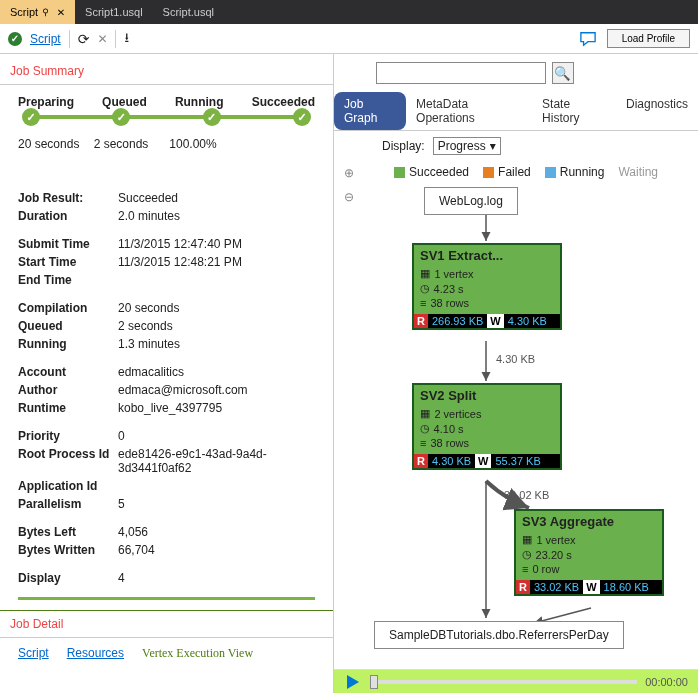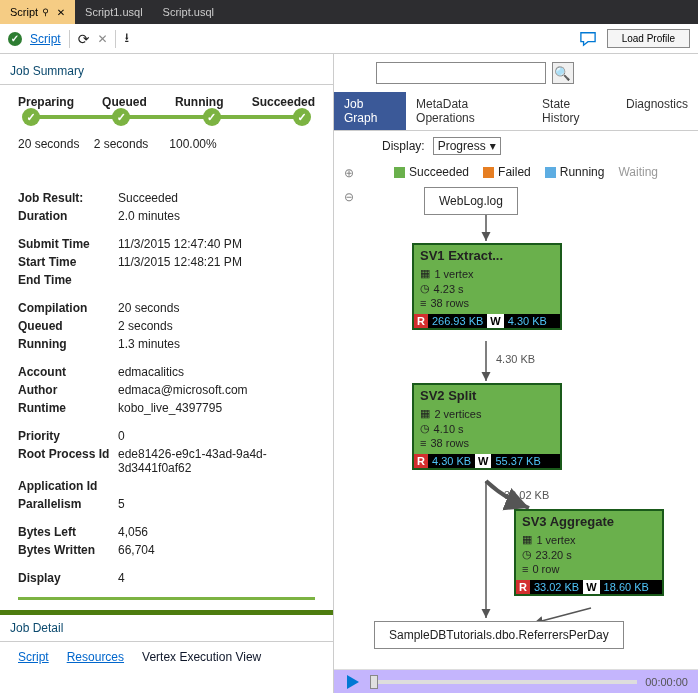--- a/index.html
+++ b/index.html
@@ -12,63 +12,63 @@
 .toolbar-left { display: flex; align-items: center; gap: 8px; }
 .toolbar-right { margin-left: auto; display: flex; align-items: center; gap: 10px; }
 .check-circle { width: 14px; height: 14px; border-radius: 50%; background: #2e7d32; color: #fff; display: flex; align-items: center; justify-content: center; font-size: 10px; font-weight: bold; }
 .script-link { color: #0066cc; text-decoration: underline; font-size: 12px; }
 .divider { width: 1px; height: 18px; background: #ccc; }
 .load-profile { border: 1px solid #888; background: #f5f5f5; padding: 3px 14px; font-size: 10px; }
 .speech-icon { width: 18px; height: 16px; }
 .main { display: flex; height: calc(693px - 54px); }
 .left-panel { width: 334px; border-right: 1px solid #ccc; overflow: hidden; display: flex; flex-direction: column; }
 .right-panel { flex: 1; display: flex; flex-direction: column; position: relative; }
-.section-header { padding: 6px 10px; font-size: 12px; color: #0c4a6e; border-bottom: 1px solid #ccc; margin-top: 4px; }
+.section-header { padding: 6px 10px; font-size: 12px; color: #ef4444; border-bottom: 1px solid #ccc; margin-top: 4px; }
 .progress-stages { display: flex; justify-content: space-between; padding: 10px 18px 6px 18px; font-size: 12px; font-weight: bold; }
 .progress-bar-wrap { padding: 0 18px; position: relative; }
 .progress-line { height: 4px; background: #7cb342; margin: 0 10px; }
 .progress-dots { display: flex; justify-content: space-between; position: relative; top: -11px; margin: 0 4px; }
 .progress-dot { width: 18px; height: 18px; border-radius: 50%; background: #7cb342; color: #fff; display: flex; align-items: center; justify-content: center; font-size: 11px; font-weight: bold; }
 .stage-values { display: flex; justify-content: space-between; padding: 0 18px 6px 18px; font-size: 12px; }
 .stage-values span { width: 70px; }
 .details { padding: 4px 18px; margin-top: 28px; }
 .detail-row { display: flex; padding: 2px 0; font-size: 12px; }
 .detail-label { width: 100px; font-weight: bold; }
 .detail-value { flex: 1; }
 .spacer { height: 10px; }
 .green-line { height: 3px; background: #7cb342; margin: 6px 18px; }
 .jd-links { padding: 8px 18px; display: flex; gap: 18px; font-size: 12px; }
 .jd-links a { color: #0066cc; text-decoration: underline; }
-.jd-links span.plain { color: #0f172a; }
+.jd-links span.plain { color: #4d7c0f; font-family: Liberation Serif, serif; }
 .search-row { padding: 8px 10px 4px 42px; display: flex; gap: 6px; align-items: center; }
 .search-input { width: 170px; height: 22px; border: 1px solid #888; padding: 2px 4px; font-size: 12px; }
 .search-btn { width: 22px; height: 22px; border: 1px solid #888; background: #f0f0f0; display: flex; align-items: center; justify-content: center; }
 .right-tabs { display: flex; border-bottom: 1px solid #ccc; margin-top: 4px; }
 .rtab { padding: 5px 10px; font-size: 12px; color: #333; }
-.rtab.active { background: #3b5998; color: #fff; }
+.rtab.active { background: #3b5998; color: #fff; border-radius: 8px; }
 .display-row { display: flex; align-items: center; padding: 6px 10px; gap: 8px; }
 .display-select { border: 1px solid #888; padding: 1px 4px; font-size: 12px; display: flex; align-items: center; gap: 4px; }
 .zoom-icons { display: flex; flex-direction: column; gap: 10px; position: absolute; left: 10px; top: 112px; color: #888; }
 .legend { display: flex; gap: 14px; padding: 4px 0 4px 60px; align-items: center; font-size: 12px; }
 .legend-item { display: flex; align-items: center; gap: 4px; }
 .legend-box { width: 11px; height: 11px; }
 .graph-area { flex: 1; position: relative; overflow: hidden; }
 .graph-svg { position: absolute; top: 0; left: 0; pointer-events: none; }
 .node-input, .node-output { position: absolute; border: 1px solid #888; background: #fff; padding: 6px 14px; font-size: 12px; text-align: center; }
 .sv-node { position: absolute; width: 150px; border: 2px solid #1a5a1a; background: #6ab04c; font-size: 12px; }
 .sv-header { padding: 3px 6px; font-weight: bold; font-size: 13px; }
 .sv-stats { padding: 0 6px 4px 6px; }
 .sv-stat { display: flex; align-items: center; gap: 4px; padding: 1px 0; font-size: 11px; }
 .sv-footer { background: #000; color: #fff; display: flex; font-size: 11px; }
 .sv-footer .r { background: #d32f2f; color: #fff; padding: 1px 3px; font-weight: bold; }
 .sv-footer .w { background: #fff; color: #000; padding: 1px 3px; font-weight: bold; }
 .sv-footer .rv { color: #4fc3f7; padding: 1px 4px; }
 .sv-footer .wv { color: #4fc3f7; padding: 1px 4px; }
 .edge-label { position: absolute; font-size: 11px; color: #555; }
-.playback { position: absolute; bottom: 0; left: 0; right: 0; height: 24px; background: #c4b5fd; border-top: 1px solid #ddd; display: flex; align-items: center; padding: 0 10px; gap: 8px; }
+.playback { position: absolute; bottom: 0; left: 0; right: 0; height: 24px; background: #bef264; border-top: 1px solid #ddd; display: flex; align-items: center; padding: 0 10px; gap: 8px; }
 .play-btn { width: 18px; height: 18px; color: #0078d4; }
 .slider-track { flex: 1; height: 4px; background: #ddd; position: relative; }
 .slider-thumb { position: absolute; left: 0; top: -5px; width: 8px; height: 14px; background: #e0e0e0; border: 1px solid #888; }
 .time-label { font-size: 11px; color: #555; }
 .glyph { font-family: "Segoe UI Symbol", Arial; }
 </style>
 </head>
 <body>
 
 <div class="tabs">
@@ -195,21 +195,21 @@
           <span class="detail-label">Bytes Written</span>
           <span class="detail-value">66,704</span>
         </div>
       <div class="spacer"></div>
       <div class="detail-row">
           <span class="detail-label">Display</span>
           <span class="detail-value">4</span>
         </div>
     </div>
     <div class="green-line"></div>
-    <div class="section-header" style="border-top:5px solid #4d7c0f">Job Detail</div>
+    <div class="section-header" style="border-top:1px solid #4d7c0f">Job Detail</div>
     <div class="jd-links">
       <a href="#">Script</a>
       <a href="#">Resources</a>
       <span class="plain">Vertex Execution View</span>
     </div>
   </div>
 
   <div class="right-panel">
     <div class="search-row">
       <input class="search-input" style="">

